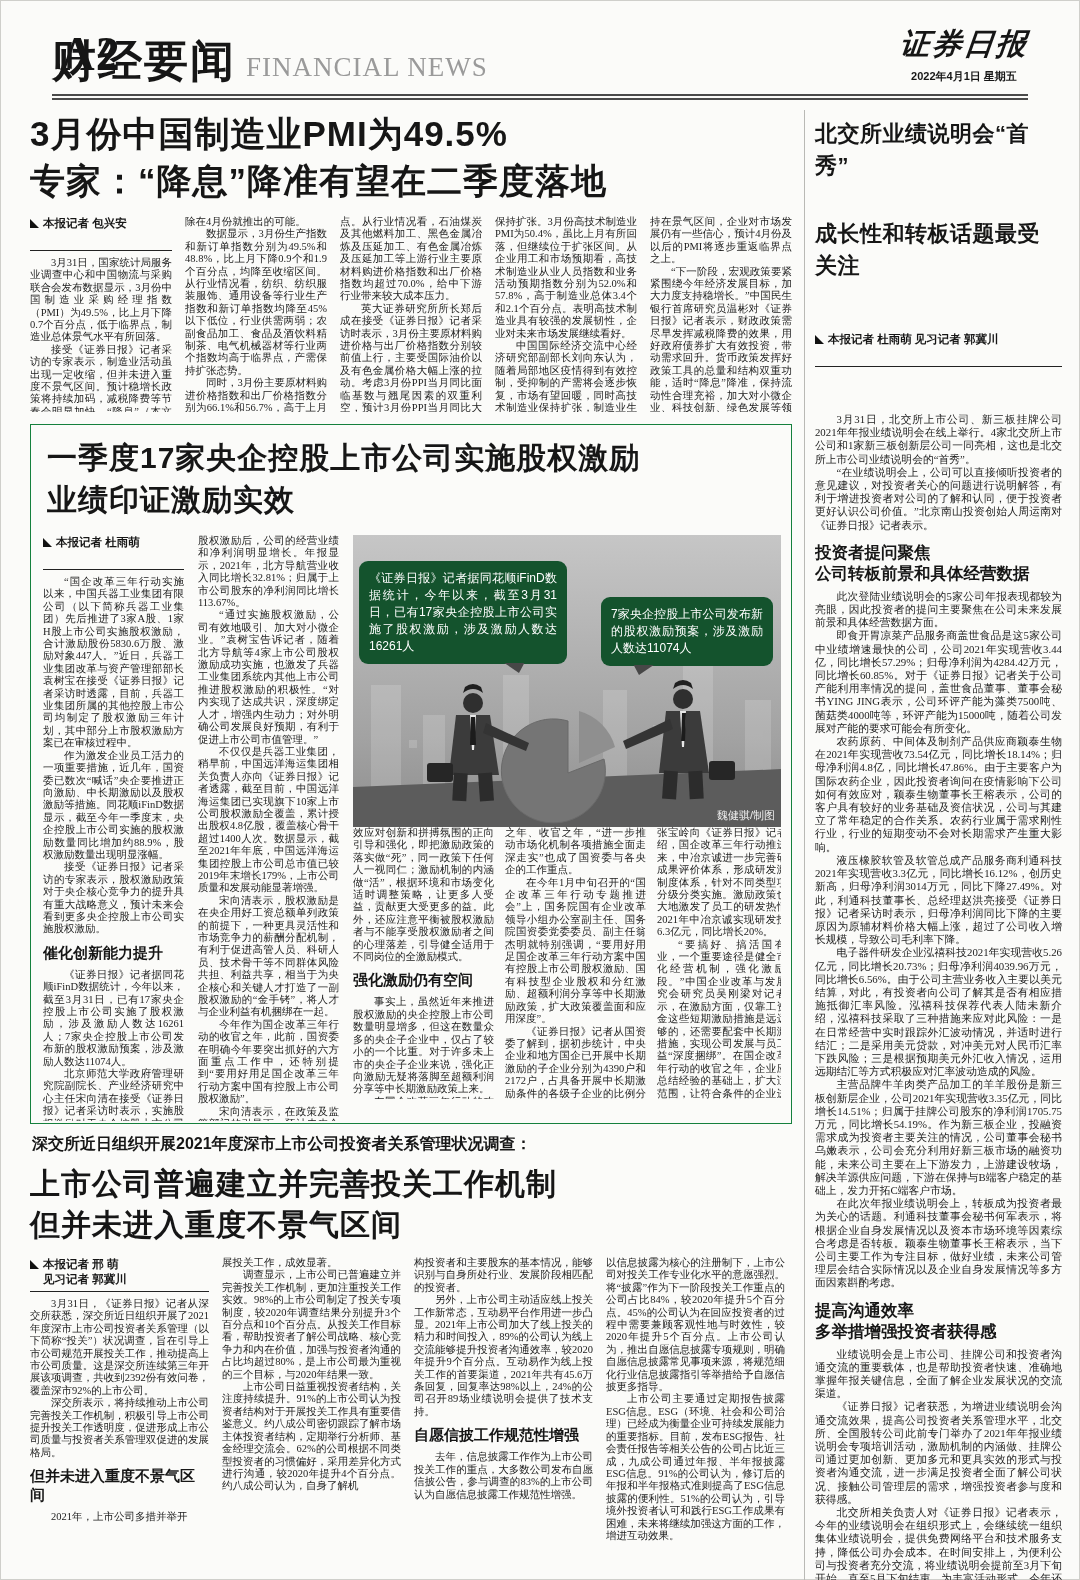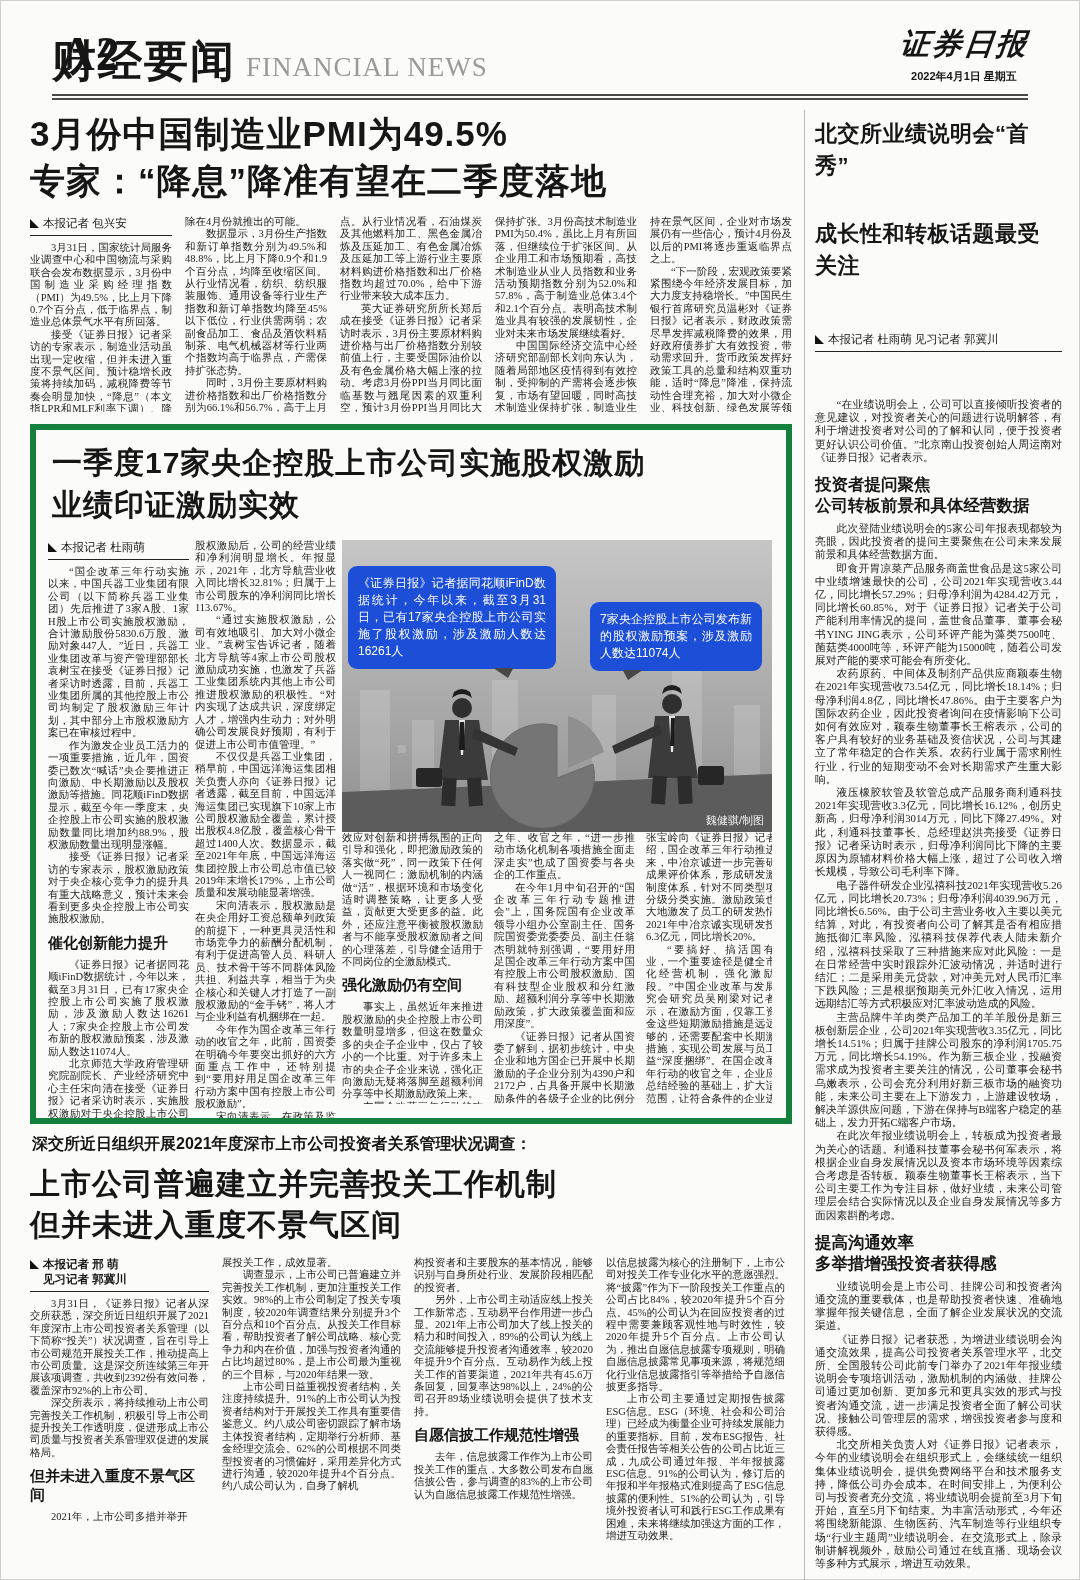--- a/index.html
+++ b/index.html
@@ -22,43 +22,43 @@
   .double-rule { margin:8px 52px 0 52px; height:6px; border-top:2.5px solid #4a4a4a; border-bottom:2.5px solid #4a4a4a; }
 
   
   .content { display:flex; padding:4px 18px 0 30px; }
   .left-region { width:762px; }
   .v-divider { width:1px; background:#b9b9b5; margin:6px 10px 10px 12px; }
   .right-region { width:253px; display:flex; flex-direction:column;gap:36px; }
 
   
   .bp { font-size:10.5px; line-height:12.4px; text-align:justify; text-indent:2em; color:#1c1c1c; }
-  .byline { font-family:"Liberation Sans",sans-serif; font-weight:normal; font-size:11.5px;
-            border-bottom:1.5px solid #222; padding-bottom:4px; margin-bottom:6px;
+  .byline { font-family:"Liberation Sans",sans-serif; font-weight:bold; font-size:11.5px;
+            border-bottom:1.5px solid #222; padding-bottom:19px; margin-bottom:6px;
             display:flex; align-items:center; gap:4px; }
   .byline-tri { width:0; height:0; border-bottom:9px solid #111; border-right:9px solid transparent; }
   .colhead { font-family:"Liberation Sans",sans-serif; font-weight:bold; font-size:15px; margin:8px 0 6px 0; }
 
   
   .pmi { margin-top:6px; }
   .pmi-hl { font-family:"Liberation Sans",sans-serif; font-weight:bold; font-size:35px;
             line-height:47px; letter-spacing:1px; }
   .pmi-cols { display:flex; gap:13px; margin-top:12px; height:196px; overflow:hidden; }
   .pmi-col { width:142px; flex:none; overflow:hidden; }
   .pmi-col.first { padding-top:0; }
 
   
-  .redbox { border:6px solid #15803d; margin-top:12px; padding:12px 10px 8px 12px; height:700px; overflow:hidden; }
+  .redbox { border:1px solid #15803d; margin-top:12px; padding:12px 10px 8px 12px; height:700px; overflow:hidden; }
   .red-hl { font-family:"Liberation Sans",sans-serif; font-weight:bold; font-size:30px; line-height:42px;
             letter-spacing:1px; padding-left:4px; }
-  .red-body { display:flex; gap:6px; margin-top:14px; height:586px; overflow:hidden; }
+  .red-body { display:flex; gap:14px; margin-top:14px; height:586px; overflow:hidden; }
   .red-col { width:141px; flex:none; overflow:hidden; }
   .red-right { width:430px; flex:none; }
   .graphic { position:relative; width:430px; height:292px; overflow:hidden; }
-  .bubble { position:absolute; background:#1d4ed8; color:#fff; border-radius:9px; padding:9px 10px;
+  .bubble { position:absolute; background:#14532d; color:#fff; border-radius:9px; padding:9px 10px;
             font-family:"Liberation Sans",sans-serif; font-size:12px; line-height:17px; text-align:justify; }
   .bubble:after { content:""; position:absolute; width:0; height:0; border:10px solid transparent; }
   .bubble.bl { left:6px; top:26px; width:208px; }
   .bubble.bl:after { border-top-color:#474747; left:150px; bottom:-19px; transform:skewX(25deg); }
   .bubble.br { left:248px; top:62px; width:172px; }
   .bubble.br:after { border-top-color:#474747; left:28px; bottom:-19px; transform:skewX(-25deg); }
   .credit { position:absolute; right:8px; bottom:4px; color:#efefef; font-size:11px;
             font-family:"Liberation Sans",sans-serif; }
   .red-under { display:flex; gap:11px; height:272px; overflow:hidden; }
 
@@ -285,20 +285,21 @@
     <div class="v-divider"></div>
 
     <aside class="right-region bse">
       <h2 class="bse-hl">北交所业绩说明会“首秀”</h2>
       <h2 class="bse-hl">成长性和转板话题最受关注</h2>
       <div class="byline">
         <span class="byline-tri"></span>
         <span>本报记者 杜雨萌 见习记者 郭冀川</span>
       </div>
       <div class="bse-body">
+        <p class="bp">3月31日，北交所上市公司、新三板挂牌公司2021年年报业绩说明会在线上举行。4家北交所上市公司和1家新三板创新层公司一同亮相，这也是北交所上市公司业绩说明会的“首秀”。</p>
         <p class="bp">“在业绩说明会上，公司可以直接倾听投资者的意见建议，对投资者关心的问题进行说明解答，有利于增进投资者对公司的了解和认同，便于投资者更好认识公司价值。”北京南山投资创始人周运南对《证券日报》记者表示。</p>
         <div class="bse-sub">
           <div>投资者提问聚焦</div>
           <div>公司转板前景和具体经营数据</div>
         </div>
         <p class="bp">此次登陆业绩说明会的5家公司年报表现都较为亮眼，因此投资者的提问主要聚焦在公司未来发展前景和具体经营数据方面。</p>
         <p class="bp">即食开胃凉菜产品服务商盖世食品是这5家公司中业绩增速最快的公司，公司2021年实现营收3.44亿，同比增长57.29%；归母净利润为4284.42万元，同比增长60.85%。对于《证券日报》记者关于公司产能利用率情况的提问，盖世食品董事、董事会秘书YING JING表示，公司环评产能为藻类7500吨、菌菇类4000吨等，环评产能为15000吨，随着公司发展对产能的要求可能会有所变化。</p>
         <p class="bp">农药原药、中间体及制剂产品供应商颖泰生物在2021年实现营收73.54亿元，同比增长18.14%；归母净利润4.8亿，同比增长47.86%。由于主要客户为国际农药企业，因此投资者询问在疫情影响下公司如何有效应对，颖泰生物董事长王榕表示，公司的客户具有较好的业务基础及资信状况，公司与其建立了常年稳定的合作关系。农药行业属于需求刚性行业，行业的短期变动不会对长期需求产生重大影响。</p>
         <p class="bp">液压橡胶软管及软管总成产品服务商利通科技2021年实现营收3.3亿元，同比增长16.12%，创历史新高，归母净利润3014万元，同比下降27.49%。对此，利通科技董事长、总经理赵洪亮接受《证券日报》记者采访时表示，归母净利润同比下降的主要原因为原辅材料价格大幅上涨，超过了公司收入增长规模，导致公司毛利率下降。</p>
         <p class="bp">电子器件研发企业泓禧科技2021年实现营收5.26亿元，同比增长20.73%；归母净利润4039.96万元，同比增长6.56%。由于公司主营业务收入主要以美元结算，对此，有投资者向公司了解其是否有相应措施抵御汇率风险。泓禧科技保荐代表人陆未新介绍，泓禧科技采取了三种措施来应对此风险：一是在日常经营中实时跟踪外汇波动情况，并适时进行结汇；二是采用美元贷款，对冲美元对人民币汇率下跌风险；三是根据预期美元外汇收入情况，运用远期结汇等方式积极应对汇率波动造成的风险。</p>

